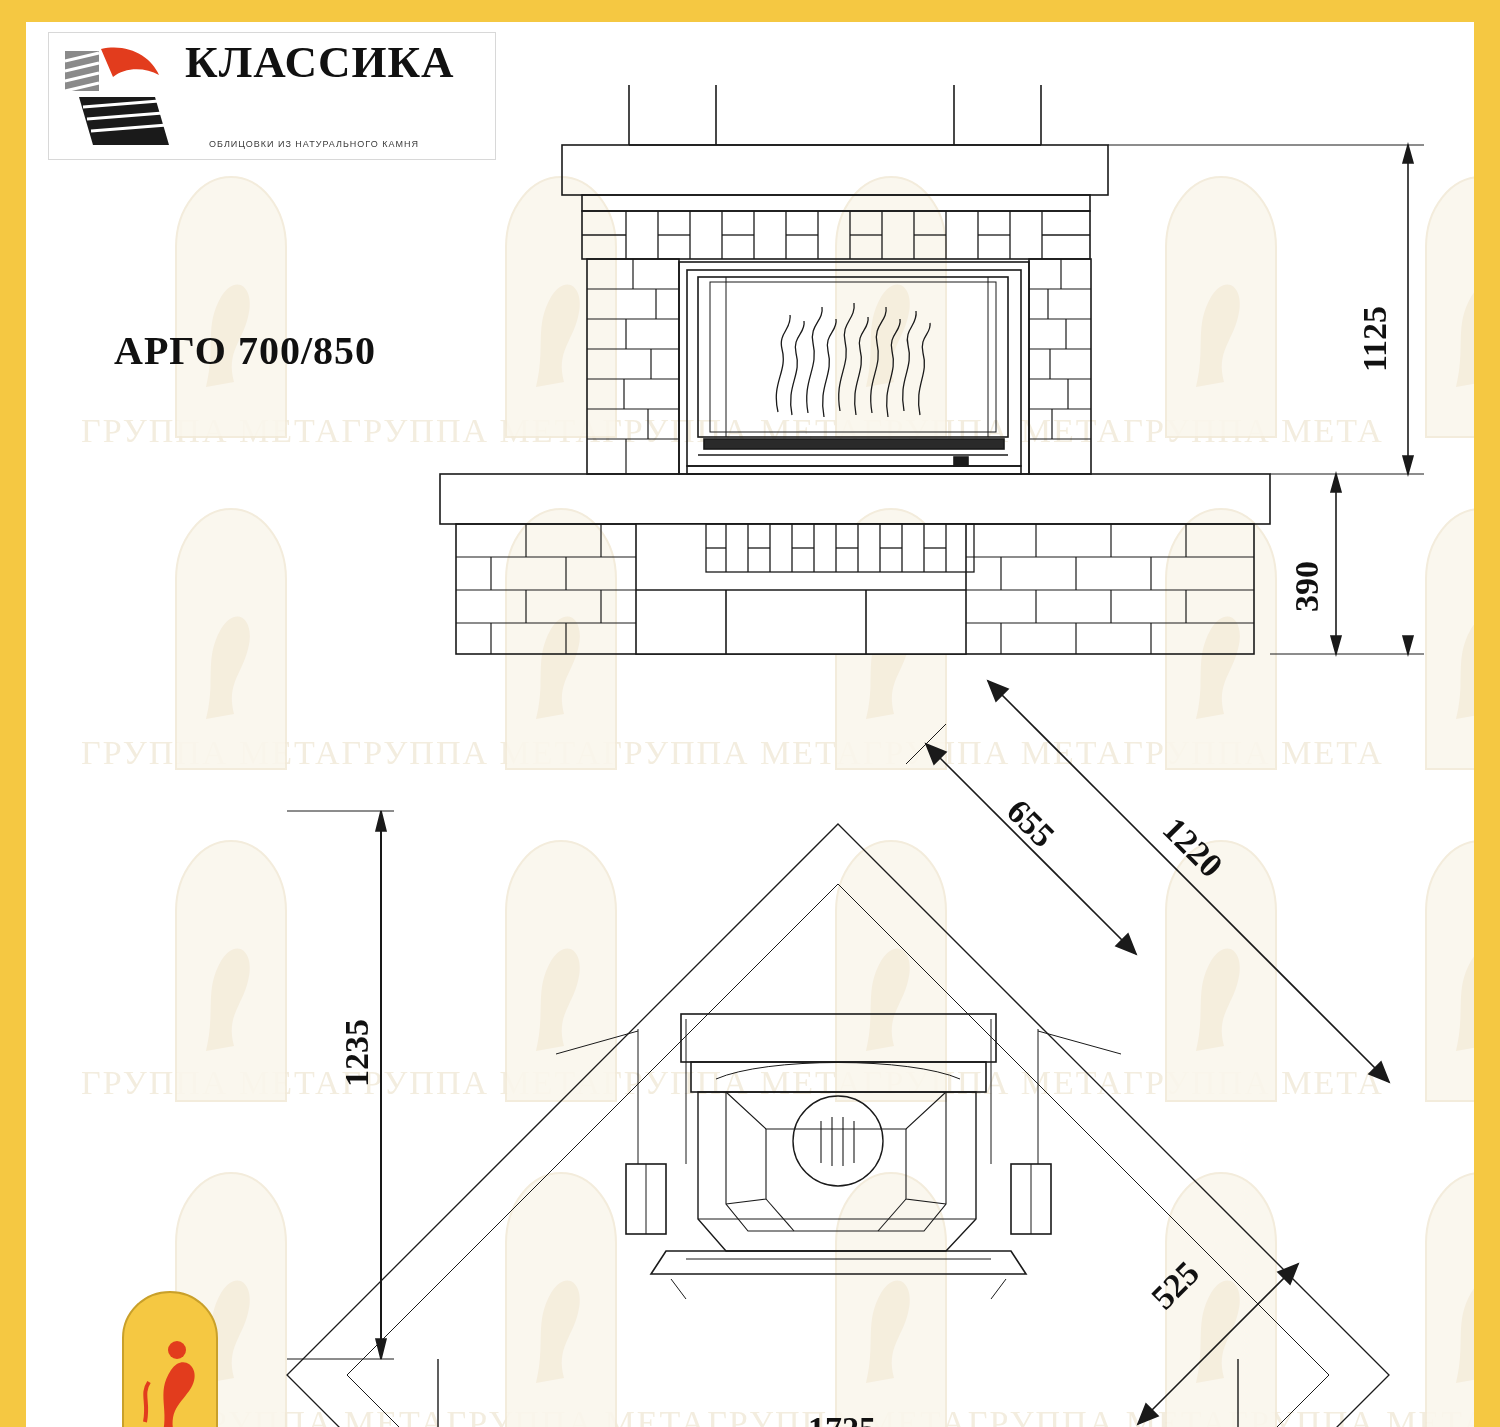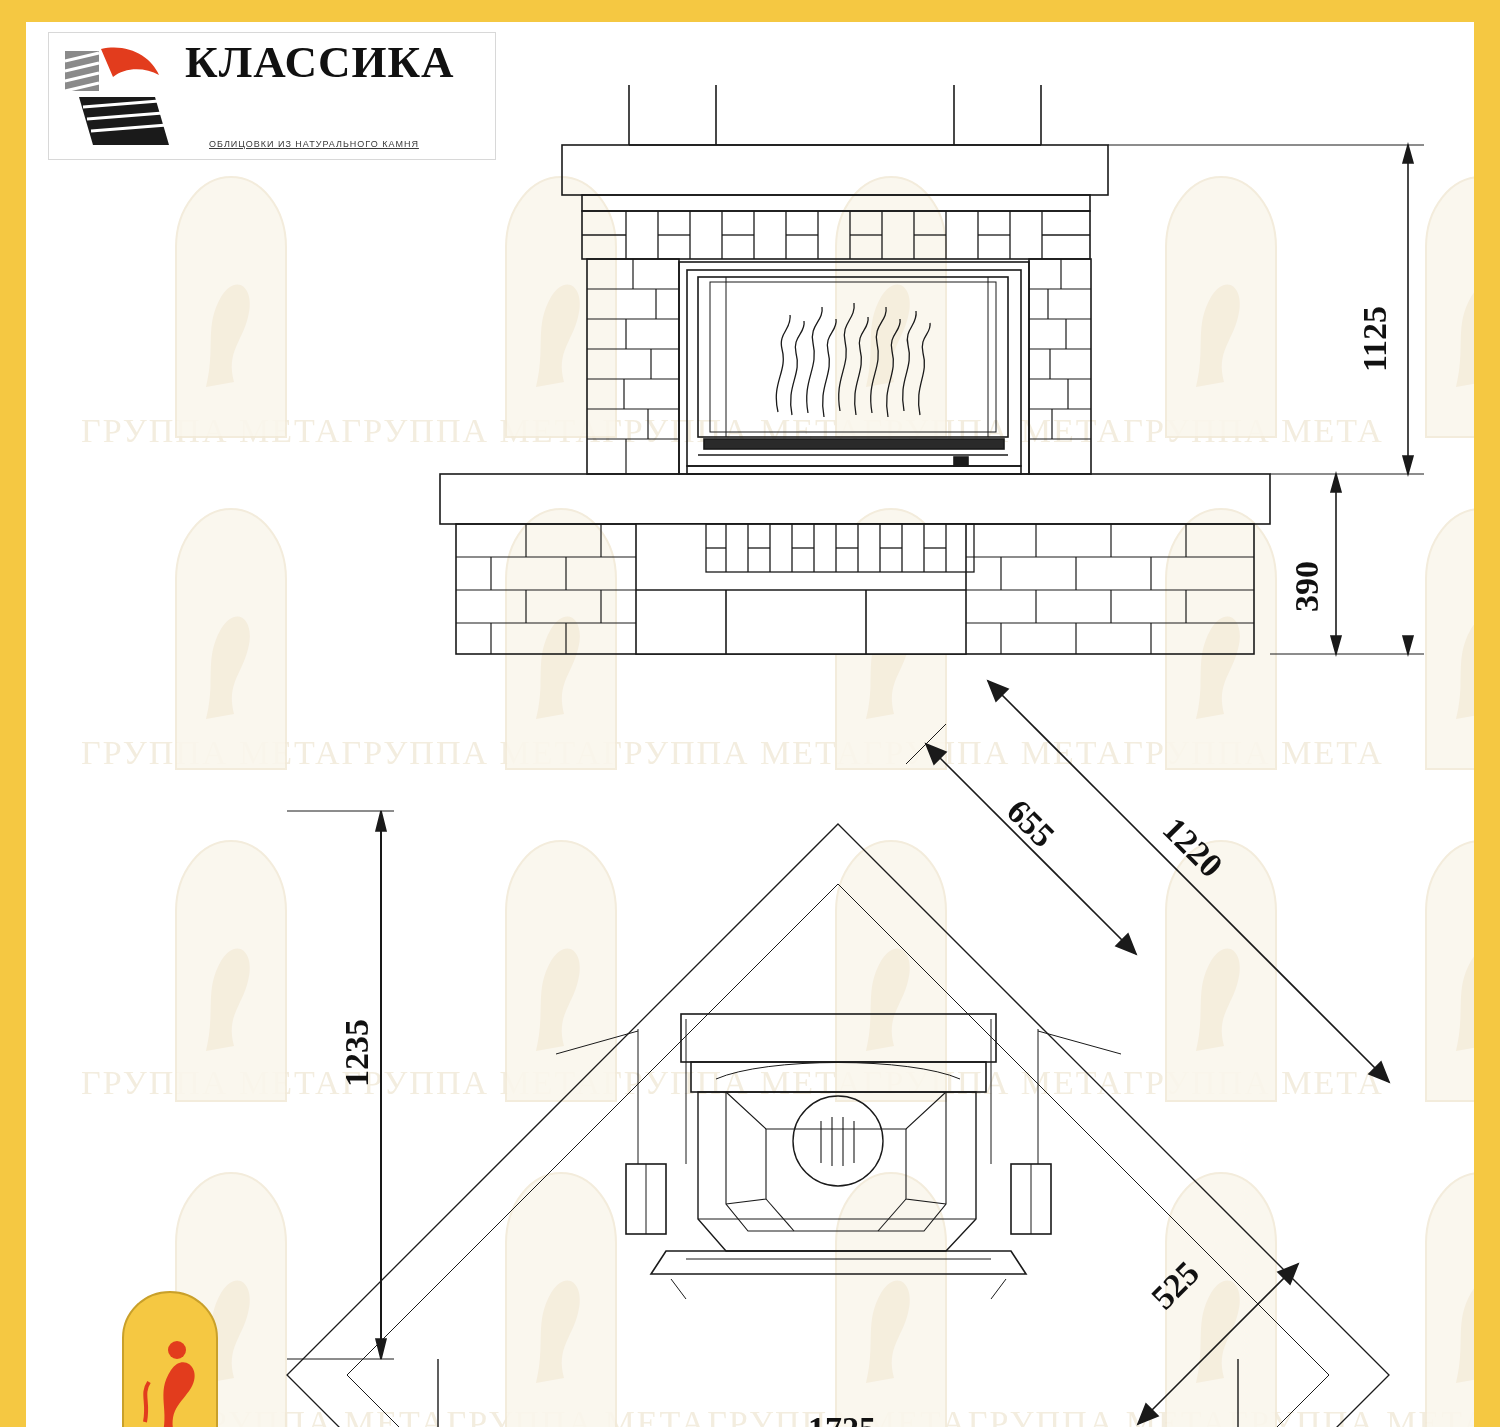--- a/index.html
+++ b/index.html
@@ -51,21 +51,20 @@
     font-weight:bold;
     font-size:45px;
     line-height:46px;
     color:#111;
     letter-spacing:1px;
   }
   .logo-sub{
     position:absolute;left:160px;top:106px;
     font-size:9px;color:#3a3a3a;letter-spacing:1px;
     font-family:"Liberation Sans", sans-serif;
-    text-decoration:underline;
   }
   
   .model-title{
     position:absolute;left:88px;top:305px;
     font-size:40px;font-weight:bold;color:#111;
     font-family:"Liberation Serif", serif;
     letter-spacing:1px;
   }
   
   .dim{
@@ -417,20 +416,21 @@
         <line x1="1212" y1="700" x2="1212" y2="790"></line>
       </g>
     </svg>
 
     <div class="dim rot90" style="left:312px;top:1065px;">1235</div>
     <div class="dim rot-45" style="left:1000px;top:770px;">655</div>
     <div class="dim rot-45" style="left:1156px;top:788px;">1220</div>
     <div class="dim rot45" style="left:1118px;top:1268px;">525</div>
     <div class="dim" style="left:782px;top:1388px;">1725</div>
 
+    <div class="model-title">АРГО 700/850</div>
 
     <div class="logo">
       <svg class="logo-mark" viewBox="0 0 120 110">
         <path d="M6,10 L40,10 L40,50 L6,50 Z" fill="#8a8a8a"></path>
         <g stroke="#ffffff" stroke-width="3">
           <line x1="6" y1="20" x2="40" y2="12"></line>
           <line x1="6" y1="30" x2="40" y2="22"></line>
           <line x1="6" y1="40" x2="40" y2="32"></line>
           <line x1="6" y1="50" x2="40" y2="42"></line>
         </g>

